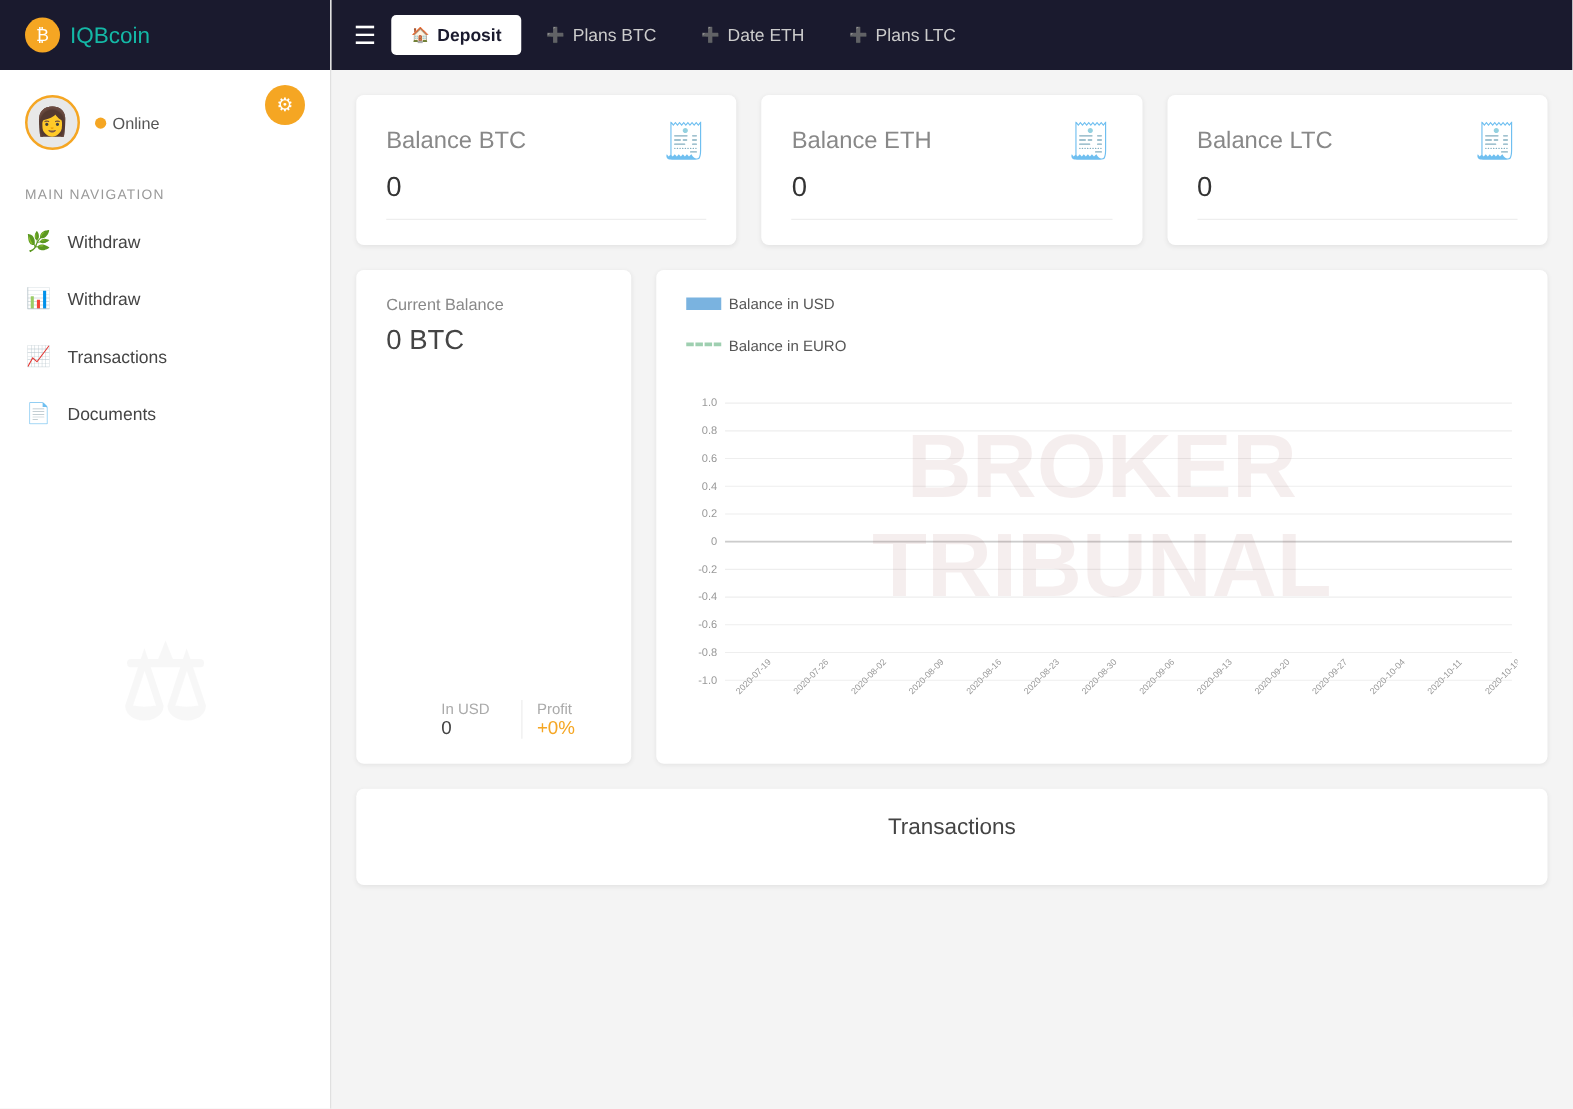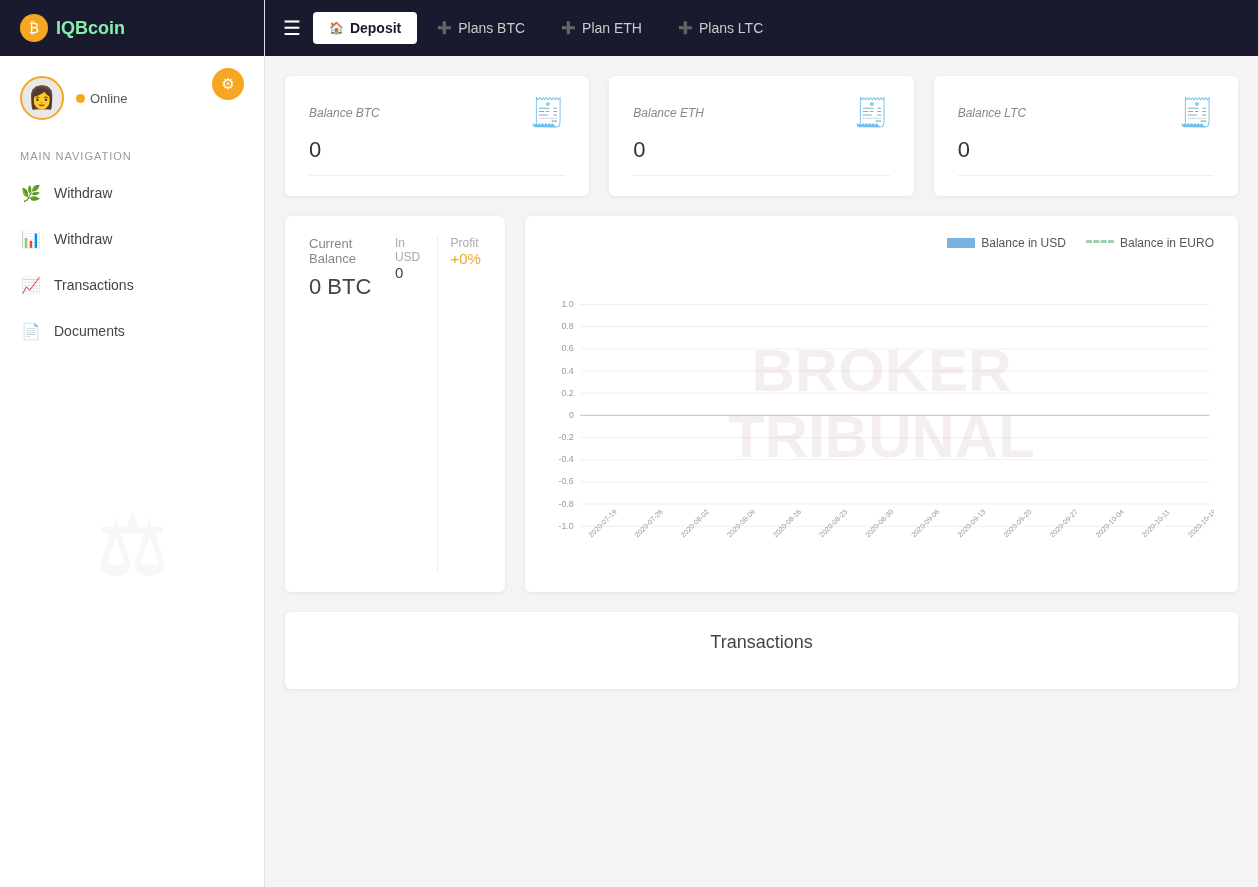--- a/index.html
+++ b/index.html
@@ -15,23 +15,23 @@
       position: relative;
     }
     .sidebar-logo {
       padding: 16px 20px;
       background: #1a1a2e;
       display: flex;
       align-items: center;
       height: 56px;
     }
     .sidebar-logo span {
-      color: #86efac;
+      color: #14b8a6;
       font-size: 18px;
-      font-weight: bold;
+      font-weight: normal;
     }
     .sidebar-logo .logo-icon {
       width: 28px;
       height: 28px;
       border-radius: 50%;
       background: #f5a623;
       display: flex;
       align-items: center;
       justify-content: center;
       color: #fff;
@@ -194,23 +194,22 @@
       flex-direction: column;
       gap: 8px;
       box-shadow: 0 1px 4px rgba(0,0,0,0.07);
     }
     .balance-card-header {
       display: flex;
       align-items: center;
       justify-content: space-between;
     }
     .balance-label {
-      font-size: 12px;
+      font-size: 19px;
       color: #888;
-      font-style: italic;
     }
     .balance-icon {
       font-size: 28px;
       color: #888;
     }
     .balance-value {
       font-size: 22px;
       color: #333;
       font-weight: 500;
     }
@@ -227,37 +226,38 @@
       margin-bottom: 20px;
     }
     .current-balance-card {
       background: #fff;
       border-radius: 6px;
       padding: 20px 24px;
       width: 220px;
       flex-shrink: 0;
       box-shadow: 0 1px 4px rgba(0,0,0,0.07);
       display: flex;
-      flex-direction: row;
+      flex-direction: column;
       justify-content: space-between;
     }
     .current-balance-title {
       font-size: 13px;
       color: #888;
       margin-bottom: 8px;
     }
     .current-balance-btc {
       font-size: 22px;
       color: #444;
       font-weight: 500;
       margin-bottom: 28px;
     }
     .current-balance-row {
       display: flex;
       gap: 0;
+      margin-left: 44px;
     }
     .current-balance-sub {
       flex: 1;
       border-right: 1px solid #eee;
       padding-right: 12px;
     }
     .current-balance-sub:last-child { border-right: none; padding-left: 12px; padding-right: 0; }
     .sub-label {
       font-size: 12px;
       color: #aaa;
@@ -276,22 +276,23 @@
       background: #fff;
       border-radius: 6px;
       padding: 20px 24px;
       flex: 1;
       box-shadow: 0 1px 4px rgba(0,0,0,0.07);
       position: relative;
     }
     .chart-legend {
       display: flex;
       gap: 20px;
-      margin-bottom: 18px;
+      margin-bottom: 2px;
       justify-content: flex-end;
+      flex-direction: column;
     }
     .legend-item {
       display: flex;
       align-items: center;
       gap: 6px;
       font-size: 12px;
       color: #555;
     }
     .legend-color-solid {
       width: 28px;
@@ -389,21 +390,21 @@
     <div class="nav-tab active">
       <span class="tab-icon">🏠</span>
       <span>Deposit</span>
     </div>
     <div class="nav-tab">
       <span class="tab-icon">➕</span>
       <span>Plans BTC</span>
     </div>
     <div class="nav-tab">
       <span class="tab-icon">➕</span>
-      <span>Plan ETH</span>
+      <span>Date ETH</span>
     </div>
     <div class="nav-tab">
       <span class="tab-icon">➕</span>
       <span>Plans LTC</span>
     </div>
   </nav>
 
   <div class="content">
 
     <div class="balance-cards">
@@ -447,21 +448,21 @@
           </div>
           <div class="current-balance-sub">
             <div class="sub-label">Profit</div>
             <div class="sub-profit">+0%</div>
           </div>
         </div>
       </div>
 
       <div class="chart-card">
         
-        <div style="position:absolute;top:50%;left:50%;transform:translate(-50%,-50%);opacity:0.07;font-size:60px;font-weight:900;color:#7f1d1d;pointer-events:none;white-space:nowrap;text-align:center;line-height:1.1;">
+        <div style="position:absolute;top:50%;left:50%;transform:translate(-50%,-50%);opacity:0.07;font-size:72px;font-weight:900;color:#7f1d1d;pointer-events:none;white-space:nowrap;text-align:center;line-height:1.1;">
           <div>BROKER</div>
           <div>TRIBUNAL</div>
         </div>
 
         <div class="chart-legend">
           <div class="legend-item">
             <div class="legend-color-solid"></div>
             <span>Balance in USD</span>
           </div>
           <div class="legend-item">

